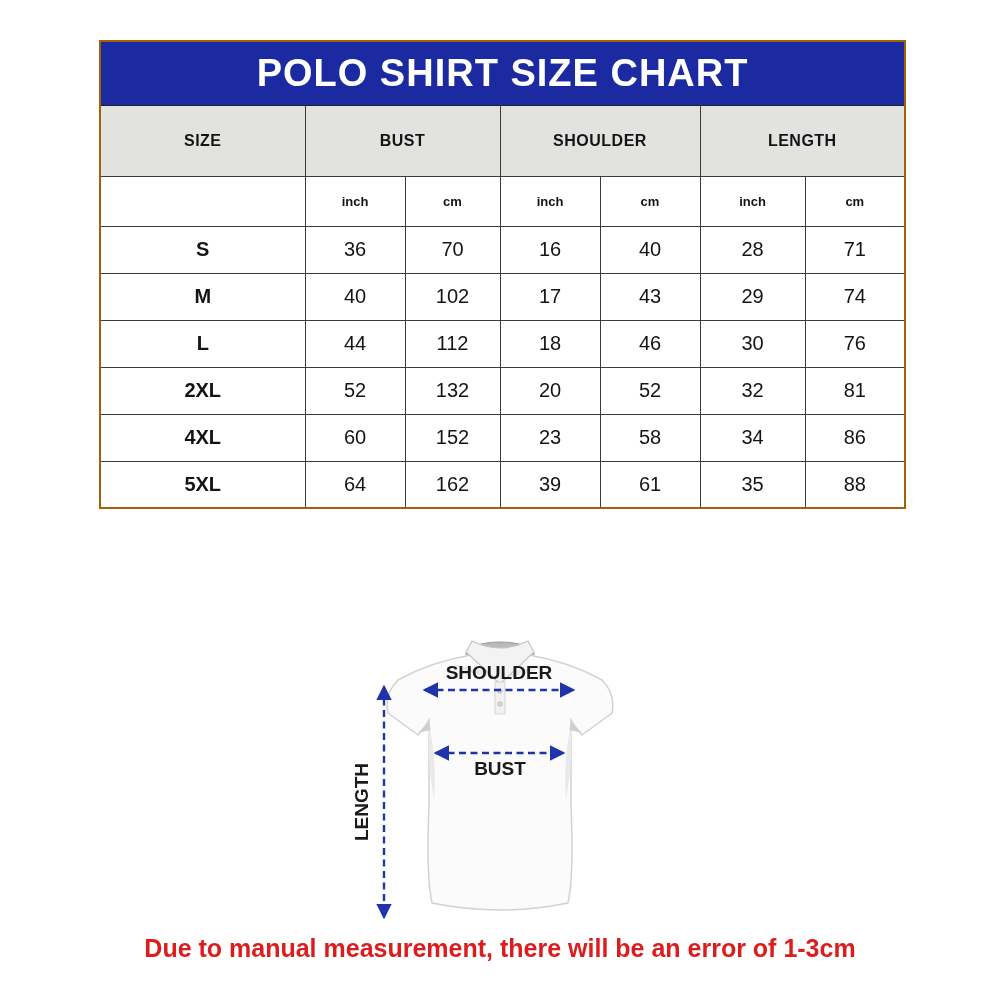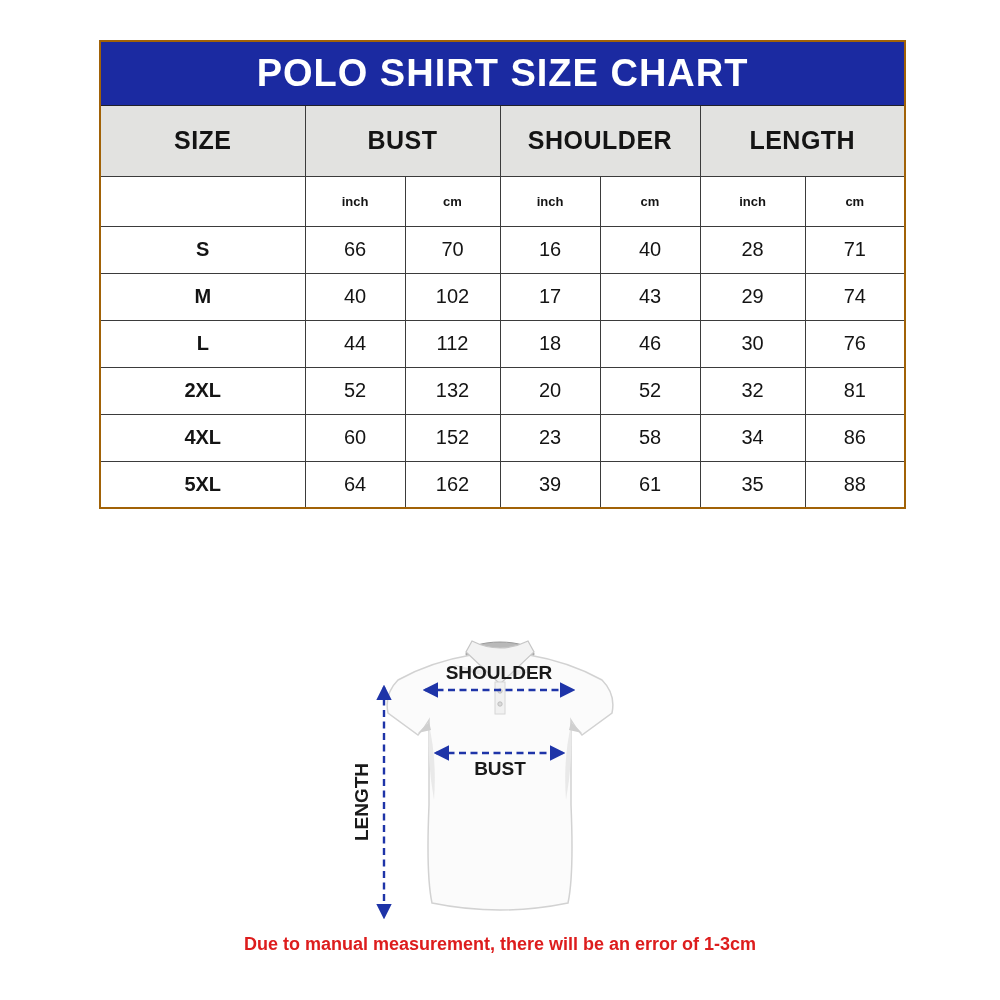--- a/index.html
+++ b/index.html
@@ -16,33 +16,33 @@
   table.size-chart th, table.size-chart td {
     border:1.5px solid #3b3b3b; text-align:center; vertical-align:middle;
     color:#141414;
   }
   tr.title-row th {
     height:64px; background:#1b2aa1; color:#ffffff;
     font-size:38px; font-weight:bold; letter-spacing:1px;
     border:1.5px solid #20202a;
   }
   tr.group-row th {
-    height:71px; background:#e2e2e0; font-size:25px; font-weight:bold;
+    height:71px; background:#e2e2e0; font-size:16px; font-weight:bold;
     letter-spacing:0.5px;
   }
   tr.unit-row th { height:50px; background:#ffffff; font-size:13px; font-weight:bold; }
   tr.data-row { height:47px; background:#ffffff; }
   tr.data-row td.size-cell { font-weight:bold; font-size:20px; }
   tr.data-row td { font-size:20px; font-weight:normal; }
   .diagram {
     position:absolute; left:330px; top:630px; width:340px; height:310px;
   }
   .note {
     position:absolute; left:0; top:934px; width:1000px; text-align:center;
-    color:#dd1d1d; font-size:18px; font-weight:bold;
+    color:#dd1d1d; font-size:25px; font-weight:bold;
   }
 </style>
 </head>
 <body>
 
 <div class="page">
 
   <table class="size-chart">
     <colgroup>
       <col style="width:205px">
@@ -69,21 +69,21 @@
         <th>cm</th>
         <th>inch</th>
         <th>cm</th>
         <th>inch</th>
         <th>cm</th>
       </tr>
     </thead>
     <tbody>
       <tr class="data-row">
         <td class="size-cell">S</td>
-        <td>66</td>
+        <td>36</td>
         <td>70</td>
         <td>16</td>
         <td>40</td>
         <td>28</td>
         <td>71</td>
       </tr>
       <tr class="data-row">
         <td class="size-cell">M</td>
         <td>40</td>
         <td>102</td>

